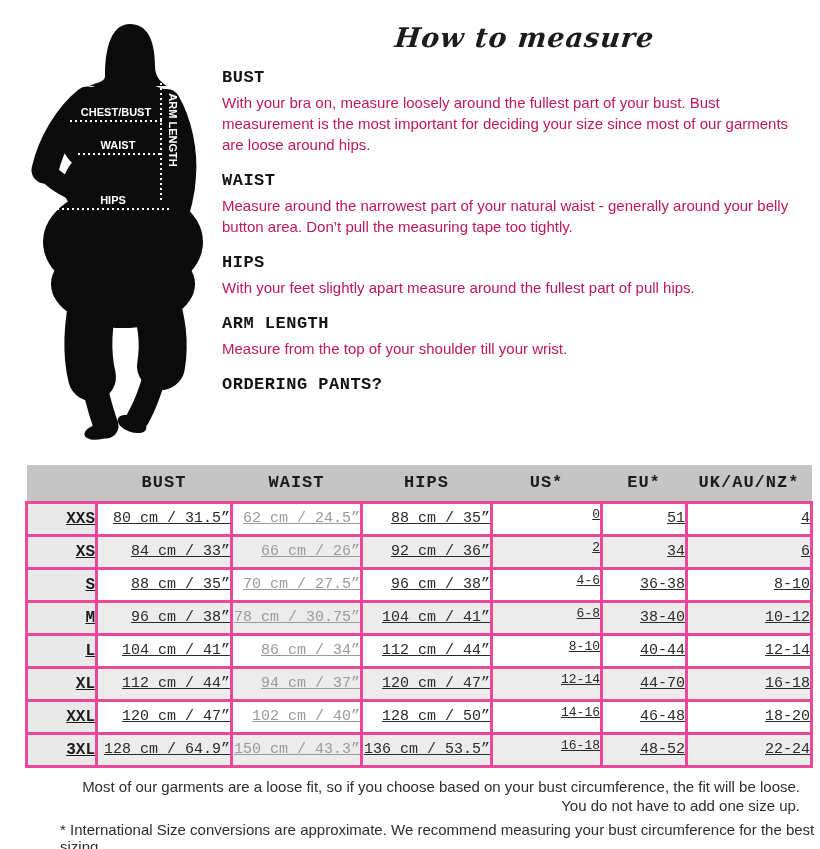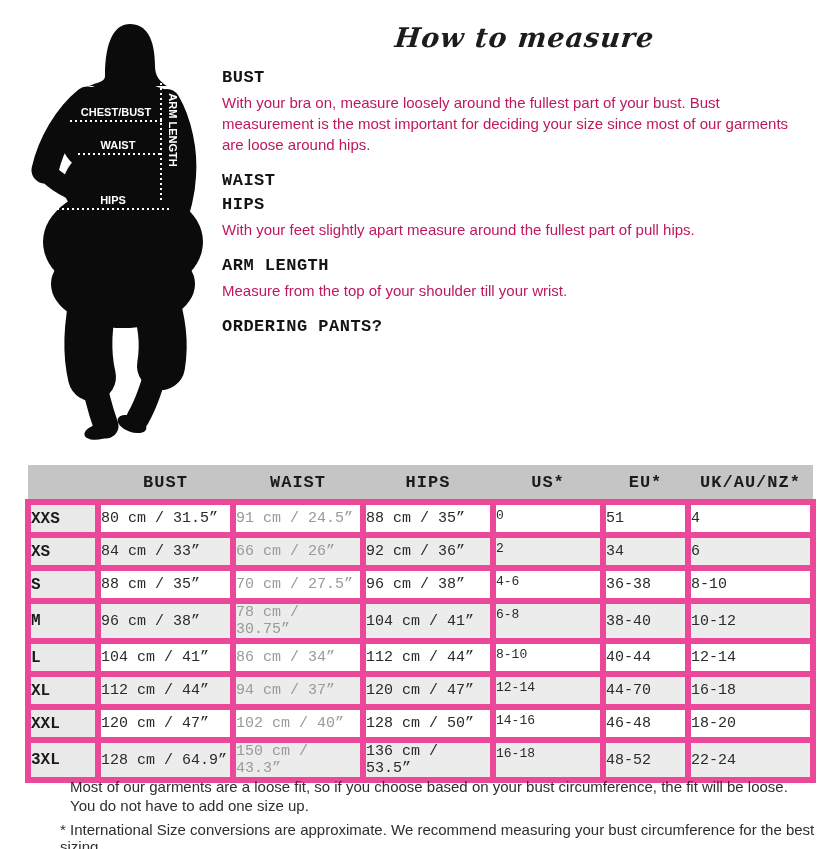--- a/index.html
+++ b/index.html
@@ -89,26 +89,27 @@
     font-size: 17px;
     font-weight: 700;
     letter-spacing: 1px;
     color: #1b1b1b;
     text-align: center;
     border: 0;
     border-bottom: 2px solid #ffffff;
   }
   .size-table td {
     height: 33px;
-    border: 6px solid #ec4899;
-    text-align: left;
+    border: 3px solid #ec4899;
+    text-align: right;
     vertical-align: middle;
     font-size: 15px;
     color: #2a2a2a;
     background: #ffffff;
+    text-decoration: underline;
   }
   .size-table tr:nth-child(even) td { background: #ececec; }
   .size-table td.size-cell {
     background: #e9e9e9 !important;
     font-weight: 700;
     font-size: 16px;
     color: #1b1b1b;
   }
   .size-table td.waist-cell { color: #9a9a9a; }
   .size-table td.us-cell {
@@ -119,20 +120,21 @@
 
   
   .footnote-loose {
     position: absolute;
     left: 70px;
     top: 777px;
     width: 730px;
     font-size: 15px;
     line-height: 19px;
     color: #2e2e2e;
+    text-align: right;
   }
   .footnote-intl {
     position: absolute;
     left: 60px;
     top: 821px;
     width: 755px;
     font-size: 15px;
     color: #2e2e2e;
   }
 </style>
@@ -185,20 +187,21 @@
 
   <div class="page-title">How to measure</div>
 
   <div class="sections">
     <div class="section">
       <h3>BUST</h3>
       <p>With your bra on, measure loosely around the fullest part of your bust. Bust measurement is the most important for deciding your size since most of our garments are loose around hips.</p>
     </div>
     <div class="section">
       <h3>WAIST</h3>
+      <p>Measure around the narrowest part of your natural waist - generally around your belly button area. Don’t pull the measuring tape too tightly.</p>
     </div>
     <div class="section">
       <h3>HIPS</h3>
       <p>With your feet slightly apart measure around the fullest part of pull hips.</p>
     </div>
     <div class="section">
       <h3>ARM LENGTH</h3>
       <p>Measure from the top of your shoulder till your wrist.</p>
     </div>
     <div class="section">
@@ -224,21 +227,21 @@
         <th>HIPS</th>
         <th>US*</th>
         <th>EU*</th>
         <th>UK/AU/NZ*</th>
       </tr>
     </thead>
     <tbody>
       <tr>
         <td class="size-cell">XXS</td>
         <td>80 cm / 31.5”</td>
-        <td class="waist-cell">91 cm / 24.5”</td>
+        <td class="waist-cell">62 cm / 24.5”</td>
         <td>88 cm / 35”</td>
         <td class="us-cell">0</td>
         <td>51</td>
         <td>4</td>
       </tr>
       <tr>
         <td class="size-cell">XS</td>
         <td>84 cm / 33”</td>
         <td class="waist-cell">66 cm / 26”</td>
         <td>92 cm / 36”</td>

